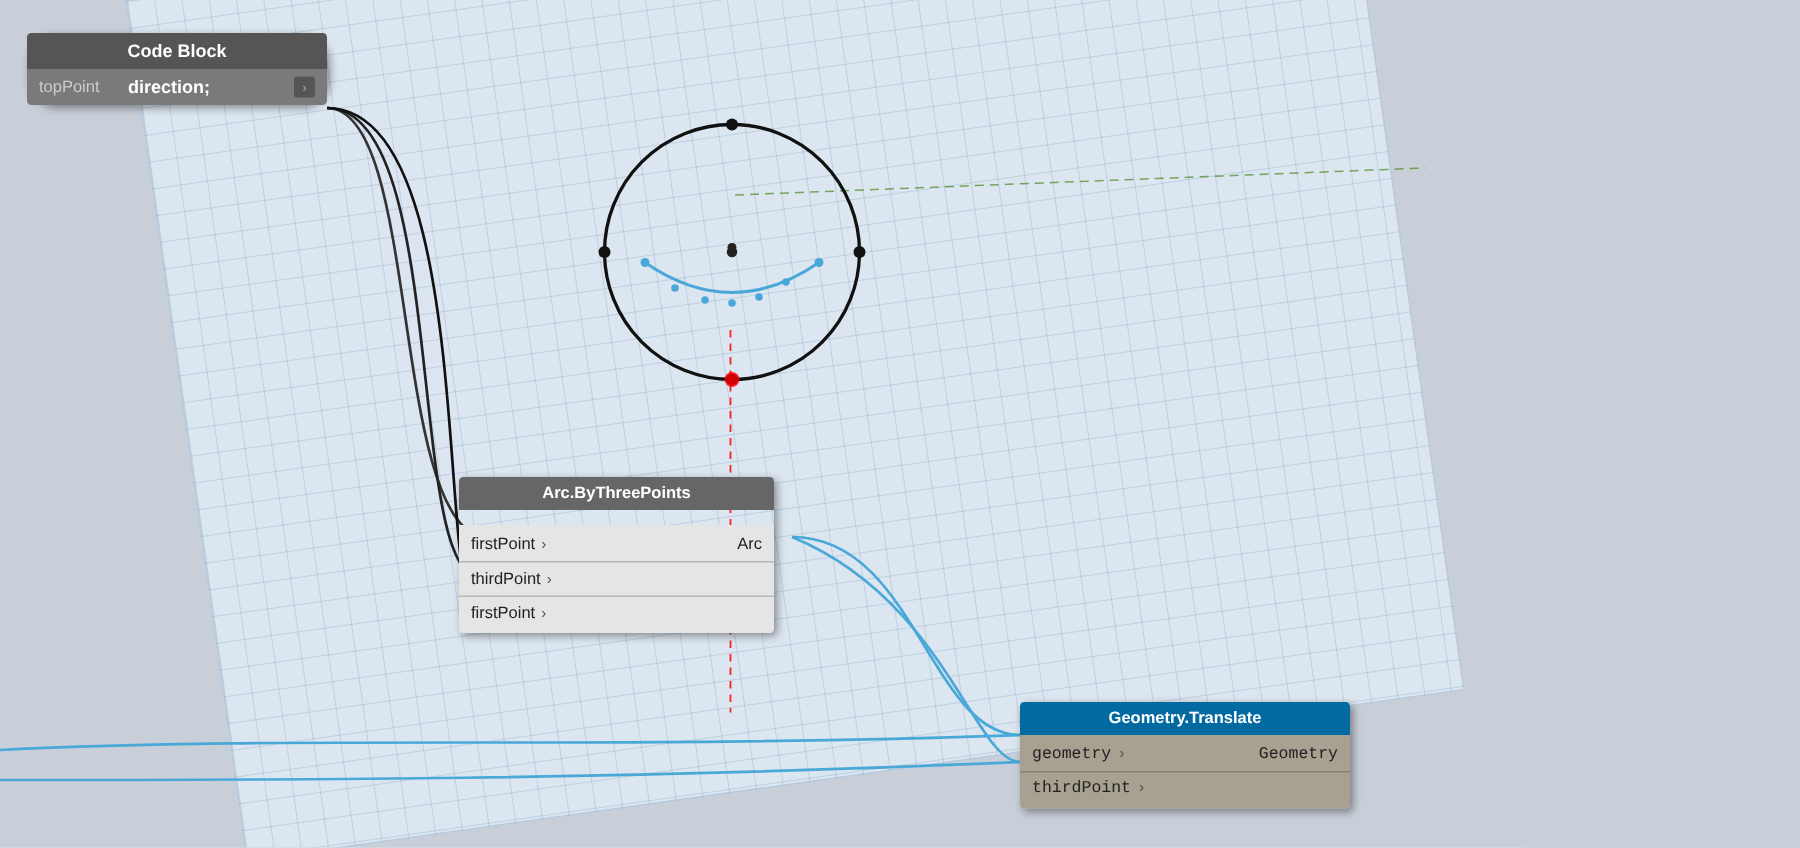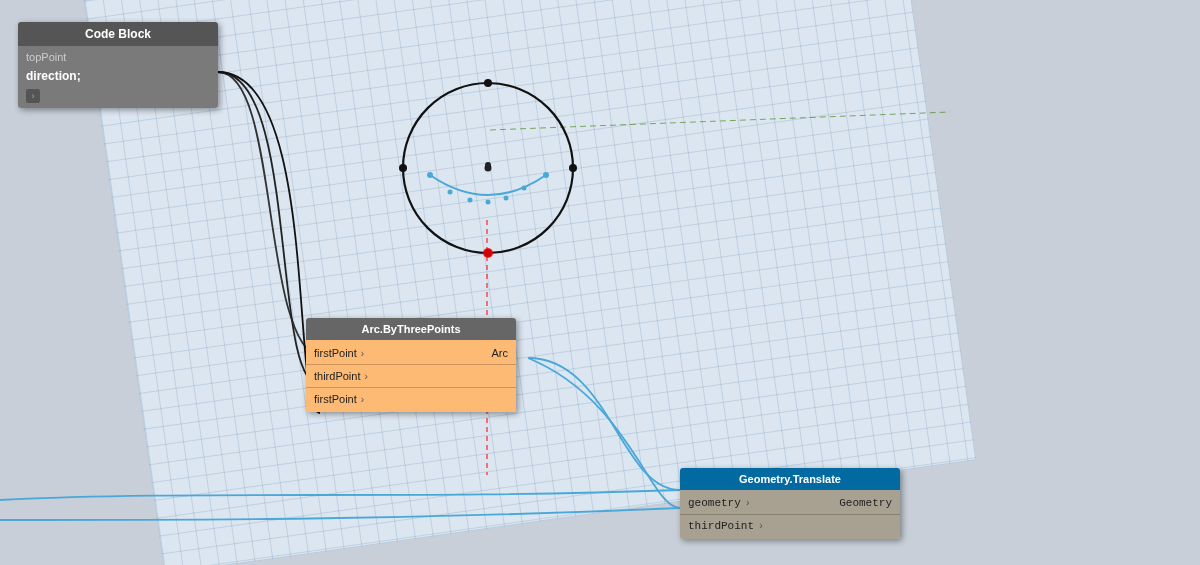--- a/index.html
+++ b/index.html
@@ -82,33 +82,34 @@
       align-items: center;
       gap: 4px;
       color: #222;
     }
 
     
     .code-block-node {
       top: 22px;
       left: 18px;
       width: 200px;
+      border-radius: 18px;
     }
 
     .code-block-node .node-header {
       background: #555;
       font-size: 12px;
     }
 
     .code-block-node .node-body {
       background: #7a7a7a;
       padding: 5px 8px;
       display: flex;
-      gap: 6px;
-      flex-direction: column;
+      align-items: center;
+      gap: 19px;
     }
 
     .code-label {
       color: #ccc;
       font-size: 11px;
     }
 
     .code-value {
       color: #fff;
       font-weight: bold;
@@ -135,21 +136,22 @@
       left: 306px;
       width: 210px;
     }
 
     .arc-node .node-header {
       background: #666;
       font-size: 11px;
     }
 
     .arc-node .node-body {
-      background: #fdba74;
+      background: #e5e5e5;
+      margin-top: 10px;
     }
 
     
     .geo-node {
       top: 468px;
       left: 680px;
       width: 220px;
     }
 
     .geo-node .node-header {

